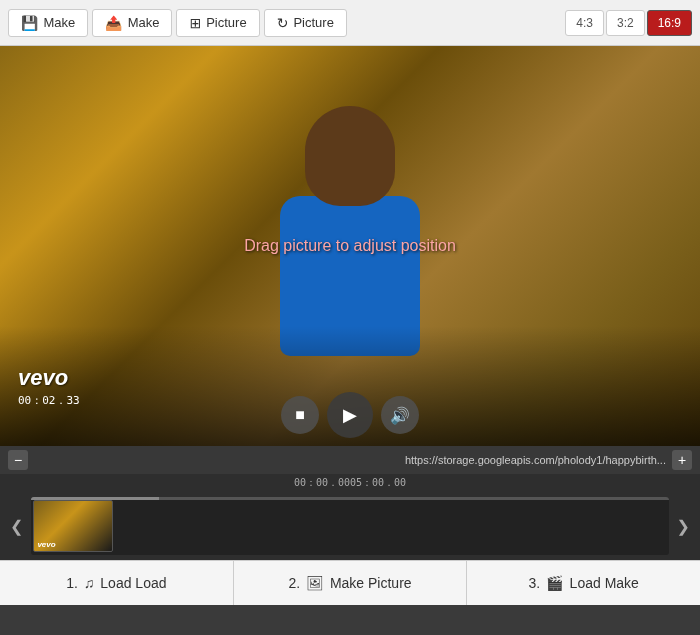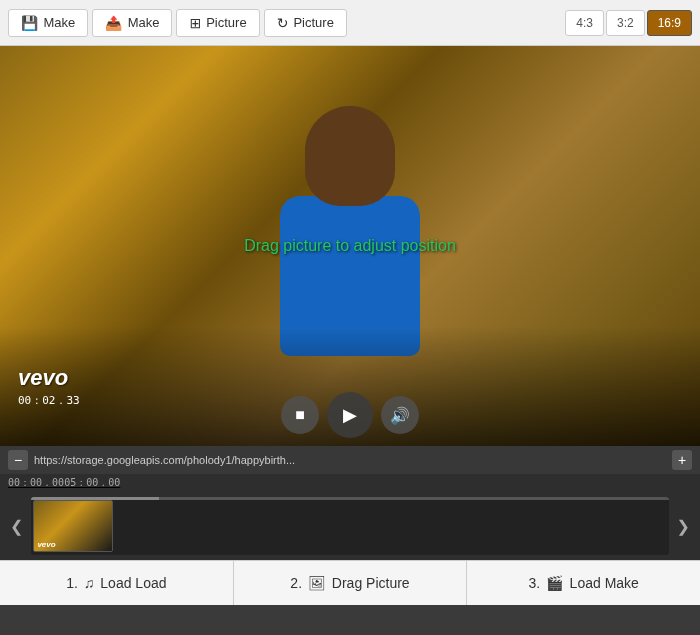--- a/index.html
+++ b/index.html
@@ -43,21 +43,21 @@
     .ratio-btn {
       padding: 5px 10px;
       background: #fff;
       border: 1px solid #ccc;
       border-radius: 3px;
       cursor: pointer;
       font-size: 12px;
       color: #555;
     }
     .ratio-btn.active {
-      background: #a16207;
+      background: #b91c1c;
       color: #fff;
       border-color: #555;
     }
 
     
     .video-area {
       position: relative;
       width: 700px;
       height: 400px;
       background: #1a1a1a;
@@ -78,21 +78,21 @@
       bottom: 0; left: 0; right: 0;
       height: 120px;
       background: linear-gradient(to top, rgba(0,0,0,0.7), transparent);
     }
 
     .drag-hint {
       position: absolute;
       top: 50%;
       left: 50%;
       transform: translate(-50%, -50%);
-      color: #22c55e;
+      color: #fca5a5;
       font-size: 16px;
       text-shadow: 1px 1px 3px rgba(0,0,0,0.8);
       pointer-events: none;
       white-space: nowrap;
     }
 
     .vevo-logo {
       position: absolute;
       bottom: 55px;
       left: 18px;
@@ -170,33 +170,32 @@
       border-radius: 3px;
       color: #fff;
       cursor: pointer;
       font-size: 14px;
       display: flex;
       align-items: center;
       justify-content: center;
     }
     .tl-url {
       flex: 1;
-      text-align: left;
+      text-align: right;
       color: #ccc;
       font-size: 11px;
       overflow: hidden;
       text-overflow: ellipsis;
       white-space: nowrap;
     }
 
     .timeline-times {
       display: flex;
-      justify-content: flex-start;
+      justify-content: center;
       padding: 2px 8px;
-      text-decoration: underline;
     }
     .timeline-time {
       color: #aaa;
       font-size: 10px;
       font-family: monospace;
     }
 
     .timeline-track {
       display: flex;
       align-items: center;
@@ -391,20 +390,20 @@
 
 <div class="bottom-buttons">
   <button class="bottom-btn">
     <span>1.</span>
     <span>♫</span>
     <span>Load Load</span>
   </button>
   <button class="bottom-btn">
     <span>2.</span>
     <span>🖼</span>
-    <span>Drag Picture</span>
+    <span>Make Picture</span>
   </button>
   <button class="bottom-btn">
     <span>3.</span>
     <span>🎬</span>
     <span>Load Make</span>
   </button>
 </div>
 
 </body></html>

